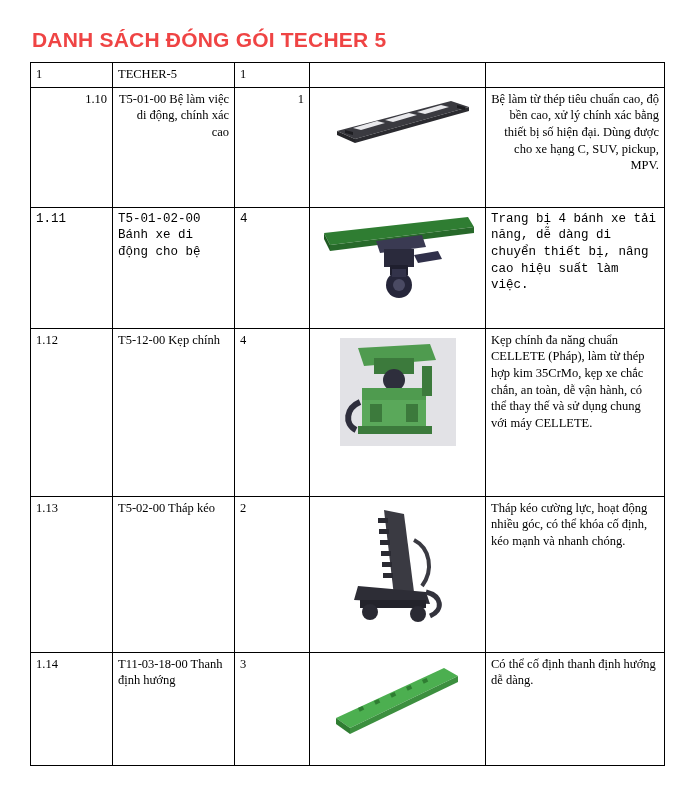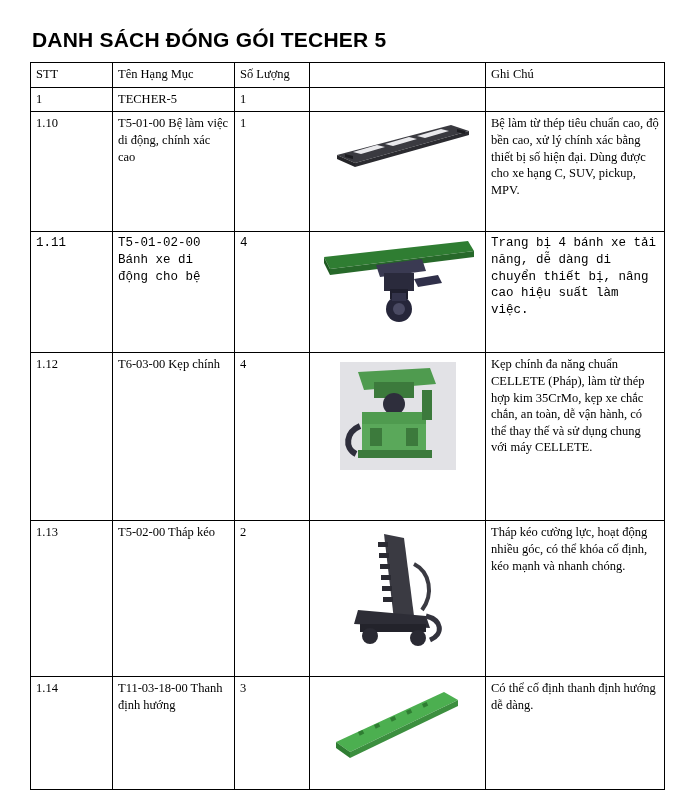--- a/index.html
+++ b/index.html
@@ -19,21 +19,21 @@
     width: 694px;
     height: 803px;
     box-sizing: border-box;
     padding: 24px 28px 0 30px;
   }
   .doc-title {
     font-family: "Liberation Sans", sans-serif;
     font-weight: bold;
     font-size: 21px;
     letter-spacing: 0.2px;
-    color: #000000;
+    color: #ef4444;
     margin: 4px 0 10px 2px;
   }
   table.packing {
     border-collapse: collapse;
     table-layout: fixed;
     width: 634px;
     font-size: 12.5px;
     line-height: 1.33;
   }
   table.packing td {
@@ -54,21 +54,21 @@
     text-align: center;
   }
   .imgbox {
     width: 100%;
     display: flex;
     align-items: center;
     justify-content: center;
   }
   svg { display: block; }
   .r-main  td { height: 16px; }
-  .r-110 td { height: 112px; }
+  .r-110 td { height: 112px; text-align: right; }
   .r-111 td { height: 113px; font-family: Liberation Mono, monospace; }
   .r-112 td { height: 160px; }
   .r-113 td { height: 148px; font-family: Liberation Serif, serif; }
   .r-114 td { height: 105px; }
 </style>
 </head>
 <body>
 
 <div class="page">
 
@@ -76,27 +76,20 @@
 
   <table class="packing">
     <colgroup>
       <col class="c-stt">
         <col class="c-name">
         <col class="c-qty">
         <col class="c-img">
         <col class="c-note">
     </colgroup>
     <tbody>
-      <tr class="hdr">
-        <td>STT</td>
-        <td>Tên Hạng Mục</td>
-        <td>Số Lượng</td>
-        <td></td>
-        <td>Ghi Chú</td>
-      </tr>
 
       <tr class="r-main">
         <td>1</td>
         <td>TECHER-5</td>
         <td>1</td>
         <td></td>
         <td></td>
       </tr>
 
       <tr class="r-110">
@@ -142,21 +135,21 @@
               <rect x="74" y="58" width="14" height="8" fill="#33334a"></rect>
               <polygon points="96,44 120,40 124,48 100,52" fill="#30304a"></polygon>
             </svg>
           </div>
         </td>
         <td>Trang bị 4 bánh xe tải năng, dễ dàng di chuyển thiết bị, nâng cao hiệu suất làm việc.</td>
       </tr>
 
       <tr class="r-112">
         <td>1.12</td>
-        <td>T6-03-00 Kẹp chính</td>
+        <td>T5-12-00 Kẹp chính</td>
         <td>4</td>
         <td class="cell-img">
           <div class="imgbox">
             <svg width="160" height="120" viewBox="0 0 160 120">
               <rect x="22" y="6" width="116" height="108" fill="#e2e2e6"></rect>
               <polygon points="40,16 112,12 118,28 46,34" fill="#4f9b4f"></polygon>
               <rect x="56" y="26" width="40" height="16" fill="#3c7a3c"></rect>
               <circle cx="76" cy="48" r="11" fill="#2e2e3c"></circle>
               <rect x="44" y="56" width="64" height="12" fill="#4f9b4f"></rect>
               <rect x="44" y="68" width="64" height="26" fill="#5aa85a"></rect>

